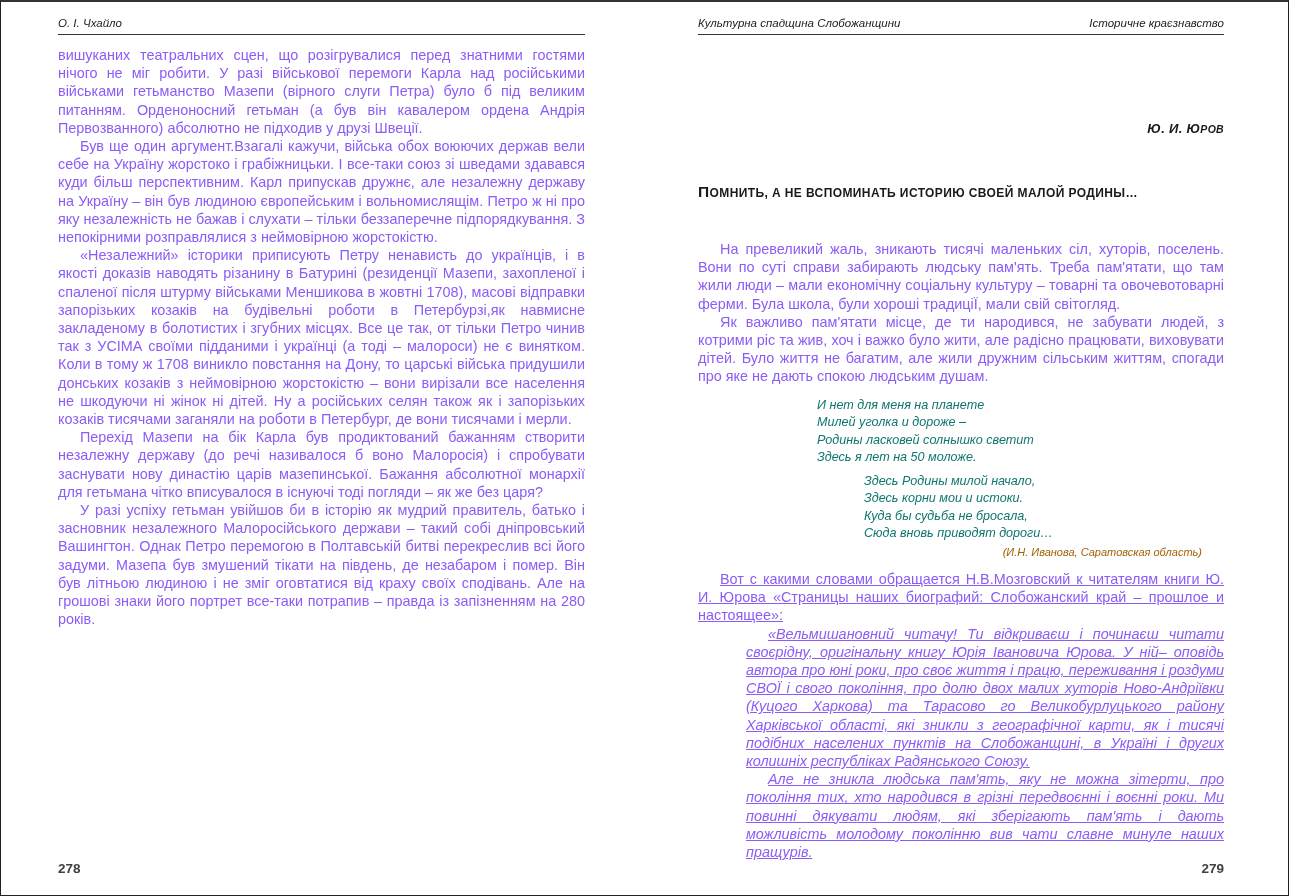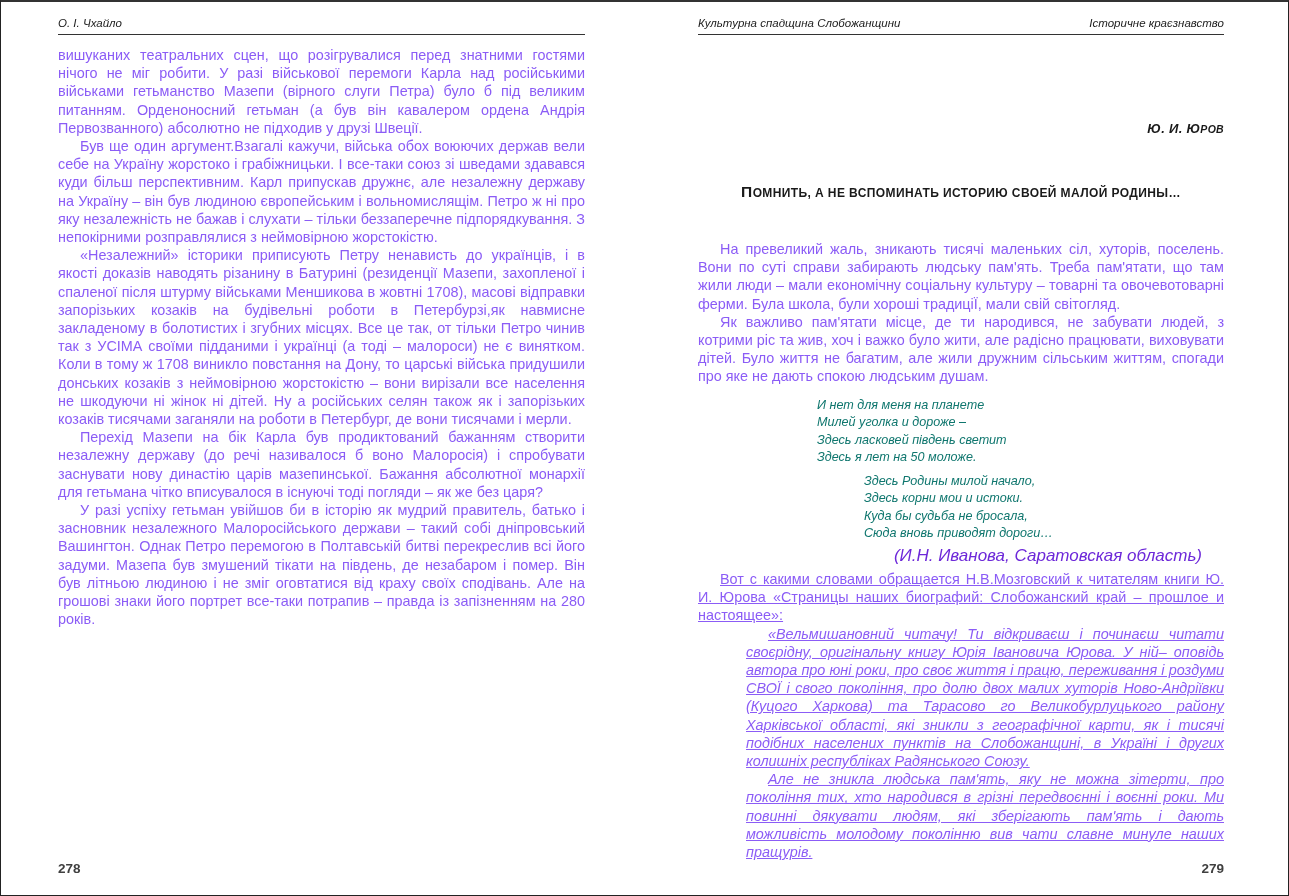--- a/index.html
+++ b/index.html
@@ -33,35 +33,35 @@
   .left .body-text { top: 46px; }
   .body-text p { margin: 0; text-indent: 22px; hyphens: auto; }
   .body-text p.noindent { text-indent: 0; }
 
   .author {
     position: absolute; right: 0; top: 121px;
     font-weight: bold; font-style: italic; font-size: 13px; letter-spacing: 0.3px;
   }
   .author .sc { font-size: 10.5px; }
   .title {
-    position: absolute; left: 0; right: 0; top: 183px; text-align: center;
+    position: absolute; left: 0; right: 0; top: 183px; text-align: left;
     font-weight: bold; font-size: 12px; letter-spacing: 0.4px;
   }
   .title .cap { font-size: 15.5px; }
 
   .right .intro { top: 240px; }
   .poem {
     position: absolute; font-style: italic; font-size: 12.6px; line-height: 17.3px;
     color: #0f766e;
   }
   .poem1 { left: 119px; top: 397px; }
   .poem2 { left: 166px; top: 473px; }
   .poem-attrib {
     position: absolute; right: 22px; top: 546px;
-    font-style: italic; font-size: 17px; color: #6d28d9;
+    font-style: italic; font-size: 11px; color: #a16207;
   }
   .right .main2 { top: 570px; text-decoration: underline; }
   .right .main2 p.it { font-style: italic; margin-left: 48px; }
 
   .page-number {
     position: absolute; top: 861px; font-size: 13.5px; color: #404040; font-weight: bold;
   }
   .left .page-number { left: 0; }
   .right .page-number { right: 0; }
 </style>
@@ -95,21 +95,21 @@
   <div class="title"><span class="cap">П</span><span>ОМНИТЬ, А НЕ ВСПОМИНАТЬ ИСТОРИЮ СВОЕЙ МАЛОЙ РОДИНЫ…</span></div>
 
   <div class="body-text intro">
     <p>На превеликий жаль, зникають тисячі маленьких сіл, хуторів, поселень. Вони по суті справи забирають людську пам'ять. Треба пам'ятати, що там жили люди – мали економічну соціальну культуру – товарні та овочевотоварні ферми. Була школа, були хороші традиціЇ, мали свій світогляд.</p>
     <p>Як важливо пам'ятати місце, де ти народився, не забувати людей, з котрими ріс та жив, хоч і важко було жити, але радісно працювати, виховувати дітей. Було життя не багатим, але жили дружним сільським життям, спогади про яке не дають спокою людським душам.</p>
   </div>
 
   <div class="poem poem1">
     <div>И нет для меня на планете</div>
     <div>Милей уголка и дороже –</div>
-    <div>Здесь ласковей південь светит</div>
+    <div>Родины ласковей солнышко светит</div>
     <div>Здесь я лет на 50 моложе.</div>
   </div>
   <div class="poem poem2">
     <div>Здесь Родины милой начало,</div>
     <div>Здесь корни мои и истоки.</div>
     <div>Куда бы судьба не бросала,</div>
     <div>Сюда вновь приводят дороги…</div>
   </div>
   <div class="poem-attrib">(И.Н. Иванова, Саратовская область)</div>
 

